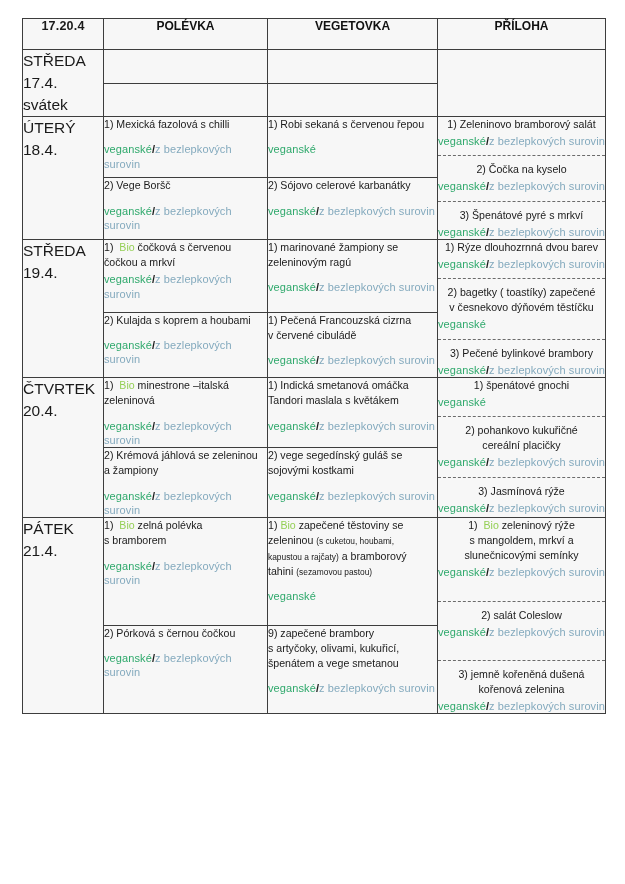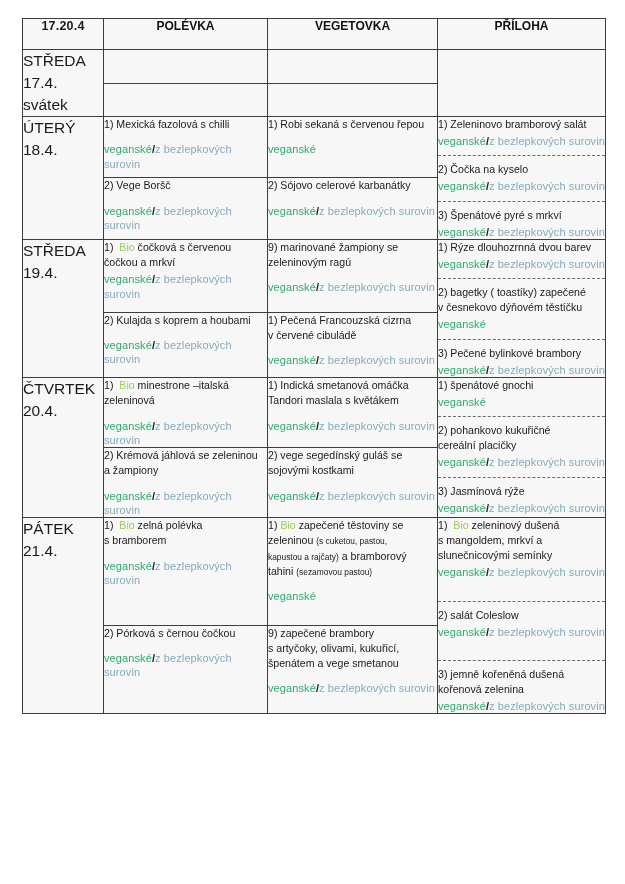--- a/index.html
+++ b/index.html
@@ -56,21 +56,21 @@
   .tags{margin-top:10px;font-size:11px;line-height:1.3;letter-spacing:.1px;}
   .tags.tight{margin-top:2px;}
   .vegan{color:#2fa96c;}
   .sep{color:#1a1a1a;font-weight:bold;}
   .gf{color:#84aabe;}
   .dashline{
     border-top:1px dashed #6b6b6b;
     margin:7px 0 6px 0;height:0;
   }
   .side-item{font-size:10.6px;line-height:1.42;color:#1a1a1a;}
-  .side-item .ln{display:block;}
+  .side-item .ln{display:block;text-align:center;}
   .spacer-lg{height:14px;}
 </style>
 </head>
 <body>
 
 <div class="page">
   <table class="menu">
     <colgroup>
       <col class="c-day">
         <col class="c-soup">
@@ -153,21 +153,21 @@
           </td>
           <td class="cell">
             <div class="dish">
               <span class="ln"><span>1)</span>&nbsp; <span class="bio">Bio</span> <span>čočková s červenou</span></span>
               <span class="ln"><span>čočkou a mrkví</span></span>
             </div>
             <div class="tags tight"><span class="vegan">veganské</span><span class="sep">/</span><span class="gf">z bezlepkových surovin</span></div>
           </td>
           <td class="cell">
             <div class="dish">
-              <span class="ln"><span>9) marinované žampiony se</span></span>
+              <span class="ln"><span>1) marinované žampiony se</span></span>
               <span class="ln"><span>zeleninovým ragú</span></span>
             </div>
             <div class="tags"><span class="vegan">veganské</span><span class="sep">/</span><span class="gf">z bezlepkových surovin</span></div>
           </td>
           <td class="cell" rowspan="2">
             <div class="side-item">
               <span class="ln"><span>1) Rýze dlouhozrnná dvou barev</span></span>
             </div>
             <div class="tags tight"><span class="vegan">veganské</span><span class="sep">/</span><span class="gf">z bezlepkových surovin</span></div>
             <div class="dashline"></div>
@@ -257,26 +257,26 @@
             <span class="dn">21.4.</span>
           </td>
           <td class="cell">
             <div class="dish">
               <span class="ln"><span>1)</span>&nbsp; <span class="bio">Bio</span> <span>zelná polévka</span></span>
               <span class="ln"><span>s bramborem</span></span>
             </div>
             <div class="tags"><span class="vegan">veganské</span><span class="sep">/</span><span class="gf">z bezlepkových surovin</span></div>
           </td>
           <td class="cell">
-            <div class="dish"><span>1)</span> <span class="bio">Bio</span> <span class="">zapečené těstoviny se</span><br><span class="">zeleninou </span><span class="note">(s cuketou, pastou,</span><br><span class="note">kapustou a rajčaty)</span><span class=""> a bramborový</span><br><span class="">tahini </span><span class="note">(sezamovou pastou)</span></div>
+            <div class="dish"><span>1)</span> <span class="bio">Bio</span> <span class="">zapečené těstoviny se</span><br><span class="">zeleninou </span><span class="note">(s cuketou, houbami,</span><br><span class="note">kapustou a rajčaty)</span><span class=""> a bramborový</span><br><span class="">tahini </span><span class="note">(sezamovou pastou)</span></div>
             <div class="tags"><span class="vegan">veganské</span></div>
           </td>
           <td class="cell" rowspan="2">
             <div class="side-item">
-              <span class="ln"><span>1)</span>&nbsp; <span class="bio">Bio</span> <span>zeleninový dušená</span></span>
+              <span class="ln"><span>1)</span>&nbsp; <span class="bio">Bio</span> <span>zeleninový rýže</span></span>
               <span class="ln"><span>s mangoldem, mrkví  a</span></span>
               <span class="ln"><span>slunečnicovými semínky</span></span>
             </div>
             <div class="tags tight"><span class="vegan">veganské</span><span class="sep">/</span><span class="gf">z bezlepkových surovin</span></div>
             <div class="spacer-lg"></div>
             <div class="dashline"></div>
             <div class="side-item">
               <span class="ln"><span>2) salát Coleslow</span></span>
             </div>
             <div class="tags tight"><span class="vegan">veganské</span><span class="sep">/</span><span class="gf">z bezlepkových surovin</span></div>

